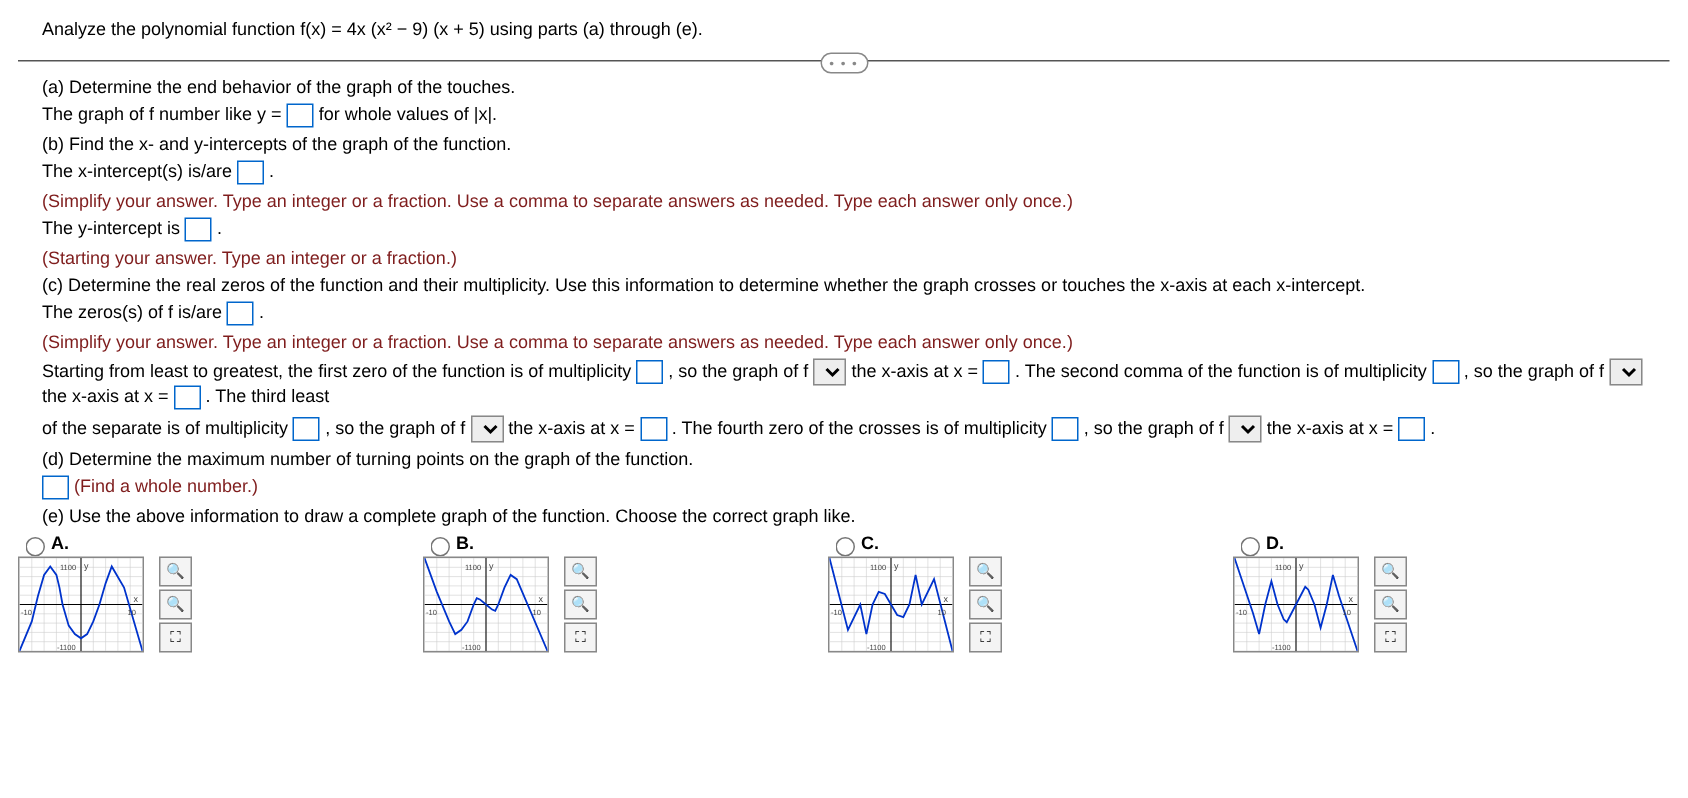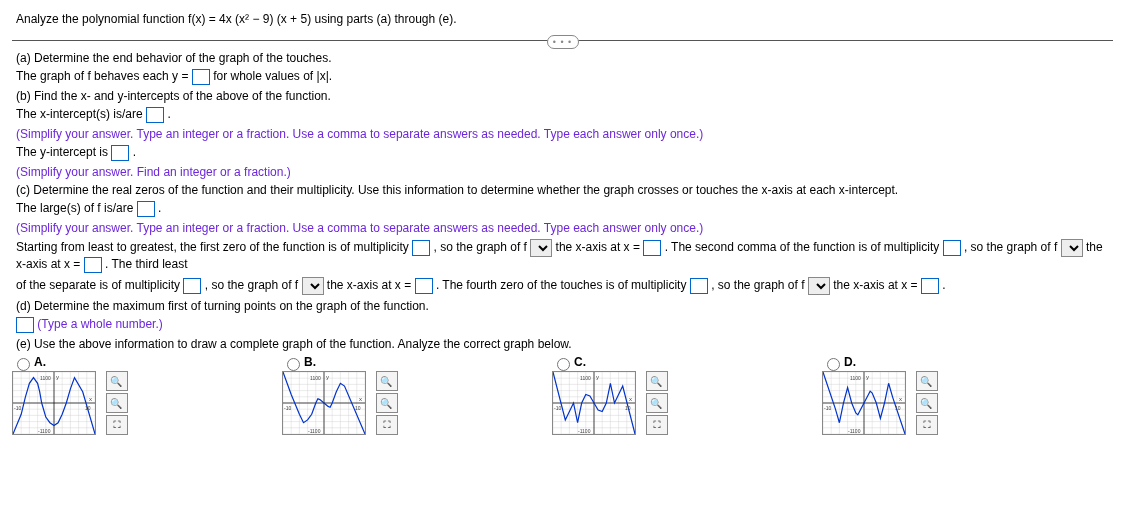--- a/index.html
+++ b/index.html
@@ -4,22 +4,22 @@
 <style>
   body {
     font-family: Arial, sans-serif;
     font-size: 12px;
     margin: 0;
     padding: 8px 12px;
     color: #000;
     width: 1125px;
     box-sizing: border-box;
   }
-  .line { margin: 4px 4px; }
-  .instruction { color: #6d28d9; }
+  .line { margin: 4px 16px; }
+  .instruction { color: #7f1d1d; }
   .question { color: #000; }
   .hr-top { border: none; border-top: 1px solid #555; margin: 14px 0 10px 0; position: relative; }
   .expander {
     position: absolute; left: 50%; top: -6px; transform: translateX(-50%);
     background: #fff; border: 1px solid #888; border-radius: 8px; width: 30px; height: 12px;
     display: flex; align-items: center; justify-content: center; font-size: 9px; color: #888;
     letter-spacing: 1px;
   }
   .small-box {
     display: inline-block; width: 16px; height: 14px; border: 1px solid #0066CC;
@@ -55,42 +55,42 @@
 <body>
 
 <div class="line question">Analyze the polynomial function f(x) = 4x (x² − 9) (x + 5) using parts (a) through (e).</div>
 
 <div class="hr-top">
   <div class="expander">• • •</div>
 </div>
 
 <div class="line question">(a) Determine the end behavior of the graph of the touches.</div>
 <div class="line question">
-  <span>The graph of f behaves each y =</span>
+  <span>The graph of f number like y =</span>
   <span class="small-box"></span>
   <span> for whole values of |x|.</span>
 </div>
 
-<div class="line question">(b) Find the x- and y-intercepts of the above of the function.</div>
+<div class="line question">(b) Find the x- and y-intercepts of the graph of the function.</div>
 <div class="line question">
   <span>The x-intercept(s) is/are </span>
   <span class="small-box"></span>
   <span>.</span>
 </div>
 <div class="line instruction">(Simplify your answer. Type an integer or a fraction. Use a comma to separate answers as needed. Type each answer only once.)</div>
 <div class="line question">
   <span>The y-intercept is </span>
   <span class="small-box"></span>
   <span>.</span>
 </div>
-<div class="line instruction">(Simplify your answer. Find an integer or a fraction.)</div>
+<div class="line instruction">(Starting your answer. Type an integer or a fraction.)</div>
 
 <div class="line question">(c) Determine the real zeros of the function and their multiplicity. Use this information to determine whether the graph crosses or touches the x-axis at each x-intercept.</div>
 <div class="line question">
-  <span>The large(s) of f is/are </span>
+  <span>The zeros(s) of f is/are </span>
   <span class="small-box"></span>
   <span>.</span>
 </div>
 <div class="line instruction">(Simplify your answer. Type an integer or a fraction. Use a comma to separate answers as needed. Type each answer only once.)</div>
 
 <div class="line question">
   <span>Starting from least to greatest, the first zero of the function is of multiplicity </span>
   <span class="input-box"></span>
   <span>, so the graph of f </span>
   <select class="dropdown"><option></option></select>
@@ -104,36 +104,36 @@
   <span class="input-box"></span>
   <span>. The third least</span>
 </div>
 <div class="line question">
   <span>of the separate is of multiplicity </span>
   <span class="input-box"></span>
   <span>, so the graph of f </span>
   <select class="dropdown"><option></option></select>
   <span> the x-axis at x = </span>
   <span class="input-box"></span>
-  <span>. The fourth zero of the touches is of multiplicity </span>
+  <span>. The fourth zero of the crosses is of multiplicity </span>
   <span class="input-box"></span>
   <span>, so the graph of f </span>
   <select class="dropdown"><option></option></select>
   <span> the x-axis at x = </span>
   <span class="input-box"></span>
   <span>.</span>
 </div>
 
-<div class="line question">(d) Determine the maximum first of turning points on the graph of the function.</div>
+<div class="line question">(d) Determine the maximum number of turning points on the graph of the function.</div>
 <div class="line instruction">
   <span class="input-box"></span>
-  <span> (Type a whole number.)</span>
-</div>
-
-<div class="line question">(e) Use the above information to draw a complete graph of the function. Analyze the correct graph below.</div>
+  <span> (Find a whole number.)</span>
+</div>
+
+<div class="line question">(e) Use the above information to draw a complete graph of the function. Choose the correct graph like.</div>
 
 <div class="choice-row">
   <div class="choice-col">
     <div><input type="radio" name="graph" style=""><span class="choice-label">A.</span></div>
     <div class="choice-wrap">
       <div class="graph-box">
         <svg width="82" height="62" id="svgA">
             <line x1="0" y1="0" x2="0" y2="62" stroke="#ccc" stroke-width="0.4"></line>
             <line x1="0" y1="0" x2="82" y2="0" stroke="#ccc" stroke-width="0.4"></line>
             <line x1="8.2" y1="0" x2="8.2" y2="62" stroke="#ccc" stroke-width="0.4"></line>

